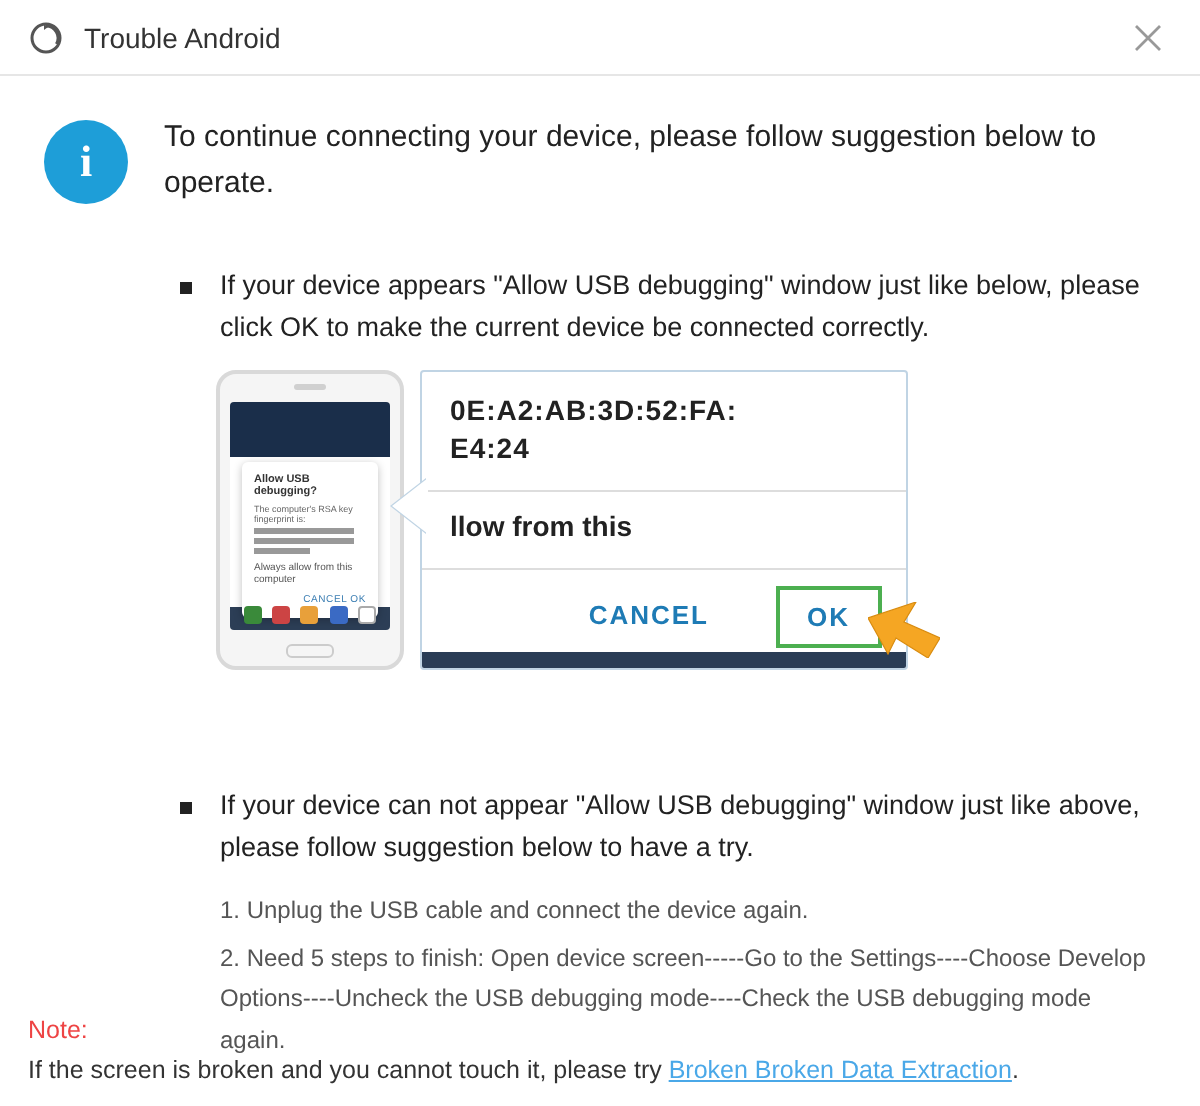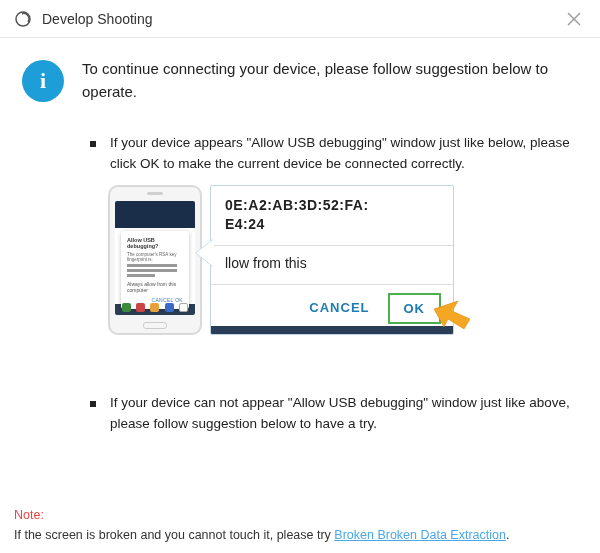--- a/index.html
+++ b/index.html
@@ -163,21 +163,21 @@
   }
   .mac-addr { font-weight: 600; letter-spacing: 0.5px; }
   .callout-sep {
     border: none; border-top: 1px solid #ddd;
     margin: 10px -12px 8px -14px;
   }
   .callout-actions {
     display: flex;
     justify-content: flex-end;
     align-items: center;
-    gap: 18px;
+    gap: 33px;
     margin-top: 0;
   }
   .btn-cancel {
     color: #1e7bb5;
     font-weight: bold;
     letter-spacing: 1px;
     font-size: 13px;
   }
   .btn-ok-wrap {
     border: 2px solid #4caf50;
@@ -225,21 +225,21 @@
 <body>
 
 <div class="titlebar">
   <span class="app-icon">
     <svg width="18" height="18" viewBox="0 0 18 18">
         <circle cx="9" cy="9" r="7" fill="none" stroke="#555" stroke-width="1.5"></circle>
         <path d="M9 3 A6 6 0 0 1 14.2 12" fill="none" stroke="#555" stroke-width="1.5"></path>
         <polygon points="8,2 10,3.5 8,5" fill="#555"></polygon>
       </svg>
   </span>
-  <span class="title">Develop Shooting</span>
+  <span class="title">Trouble Android</span>
   <span class="close">
     <svg width="16" height="16" viewBox="0 0 16 16">
         <path d="M2 2 L14 14 M14 2 L2 14" stroke="#999" stroke-width="1.4"></path>
       </svg>
   </span>
 </div>
 
 <div class="content">
   <div class="info-col">
     <div class="info-icon">i</div>
@@ -276,21 +276,21 @@
         <div class="phone-homebtn"></div>
       </div>
 
       <div class="callout-arrow"></div>
 
       <div class="callout">
         <div class="callout-inner">
           <div class="mac-addr">0E:A2:AB:3D:52:FA:</div>
           <div class="mac-addr">E4:24</div>
           <hr class="callout-sep">
-          <div style="font-weight:400;">llow from this</div>
+          <div style="font-weight:700;">llow from this</div>
           <hr class="callout-sep">
           <div class="callout-actions">
             <span class="btn-cancel">CANCEL</span>
             <span class="btn-ok-wrap">
               <span class="btn-ok">OK</span>
             </span>
           </div>
         </div>
         <div class="callout-android-bar"></div>
       </div>
@@ -300,19 +300,23 @@
           <polygon points="0,8 24,0 18,10 36,18 30,28 14,18 10,26" fill="#f5a623" stroke="#d88b0f" stroke-width="0.6"></polygon>
         </svg>
       </div>
     </div>
 
     <div class="suggestion">
       <div class="bullet"></div>
       <div class="suggestion-text">If your device can not appear "Allow USB debugging" window just like above, please follow suggestion below to have a try.</div>
     </div>
 
+    <div class="numbered-list">
+      <div class="num-item">1. Unplug the USB cable and connect the device again.</div>
+      <div class="num-item">2. Need 5 steps to finish: Open device screen-----Go to the Settings----Choose Develop Options----Uncheck the USB debugging mode----Check the USB debugging mode again.</div>
+    </div>
   </div>
 </div>
 
 <div class="note-block">
   <span class="note-label">Note:</span><br>
   <span>If the screen is broken and you cannot touch it, please try </span><span class="note-link">Broken Broken Data Extraction</span><span>.</span>
 </div>
 
 </body></html>

